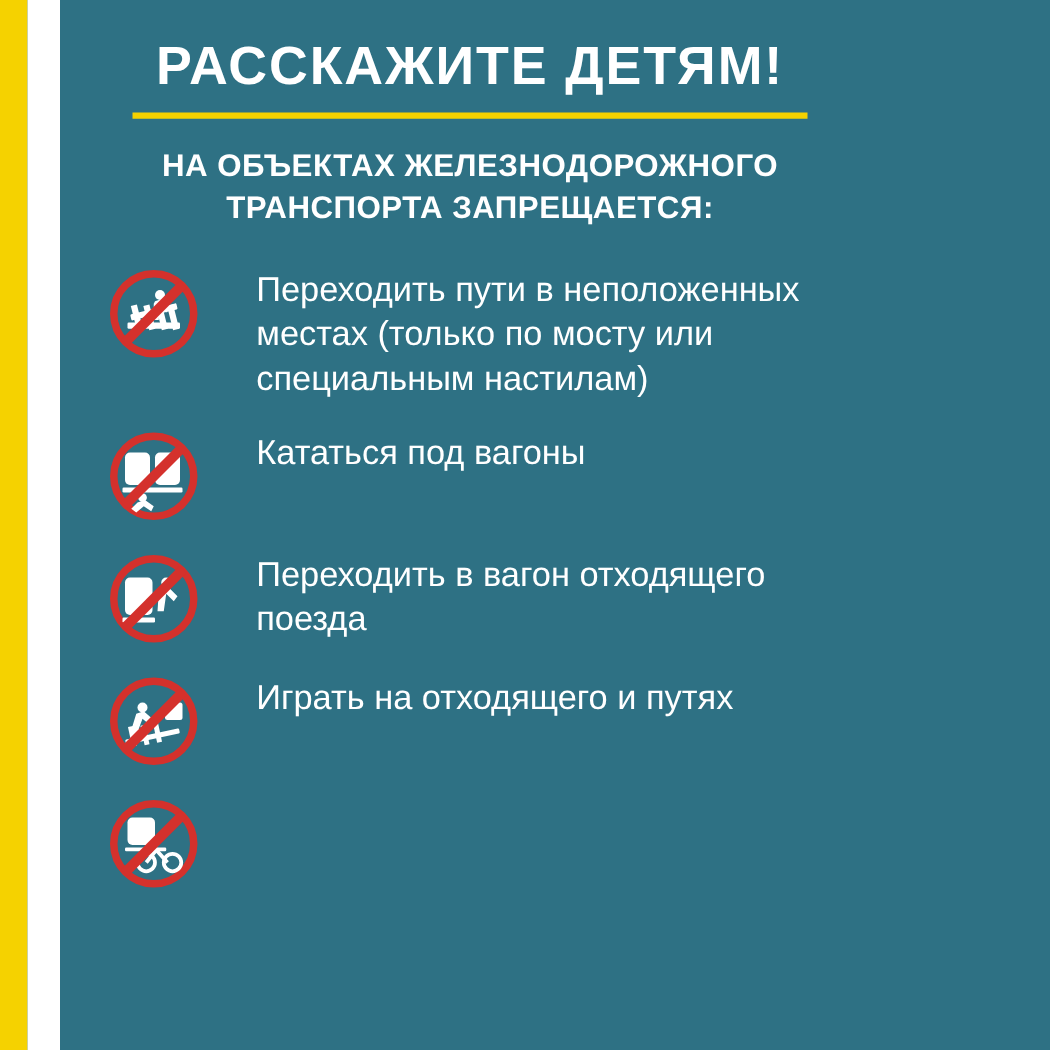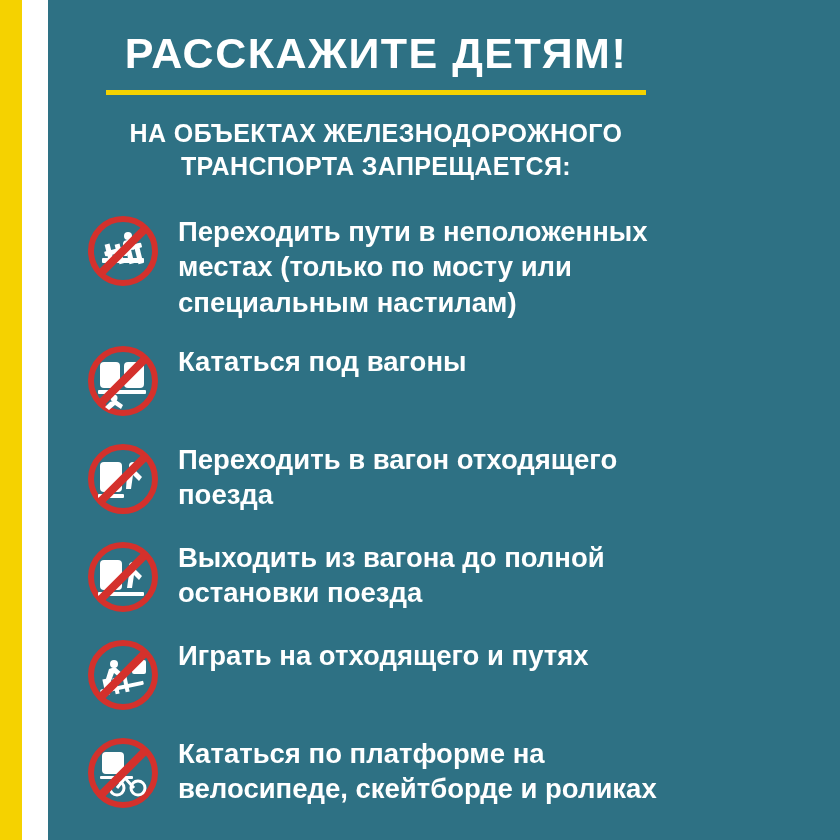--- a/index.html
+++ b/index.html
@@ -81,23 +81,24 @@
   .rule .icon-wrap {
     flex: 0 0 110px;
     display: flex;
     justify-content: center;
     padding-top: 2px;
   }
   .rule .text {
     color: #ffffff;
     font-size: 27.5px;
     line-height: 1.28;
-    font-weight: 700;
+    font-weight: 400;
     padding-top: 2px;
     max-width: 600px;
+    margin-left: 27px;
   }
   
   .sign {
     position: relative;
     width: 74px;
     height: 74px;
   }
   .sign svg {
     display: block;
   }
@@ -172,39 +173,20 @@
                 <circle cx="47" cy="24" r="4"></circle>
                 <path d="M42 29 l6 -2 l8 8 l-3 4 l-6 -6 l-2 14 l-5 0 l1 -15 z"></path>
               </g>
               <rect x="33" y="4" width="8" height="66" fill="#d4312c" transform="rotate(45 37 37)"></rect>
             </svg>
           </span>
         </div>
         <div class="text">Переходить в вагон отходящего поезда</div>
       </div>
 
-      <div class="rule">
-        <div class="icon-wrap">
-          <span class="sign">
-            <svg width="74" height="74" viewBox="0 0 74 74">
-              <circle cx="37" cy="37" r="32" fill="none" stroke="#d4312c" stroke-width="6"></circle>
-              <g fill="#ffffff">
-                <rect x="14" y="20" width="22" height="30" rx="4"></rect>
-                <rect x="17" y="24" width="7" height="9"></rect>
-                <rect x="27" y="24" width="7" height="9"></rect>
-                <rect x="12" y="52" width="46" height="4" rx="1"></rect>
-                <circle cx="47" cy="26" r="4"></circle>
-                <path d="M43 31 l6 -2 l7 7 l-3 4 l-5 -5 l-2 13 l-5 0 l2 -14 z"></path>
-              </g>
-              <rect x="33" y="4" width="8" height="66" fill="#d4312c" transform="rotate(45 37 37)"></rect>
-            </svg>
-          </span>
-        </div>
-        <div class="text">Выходить из вагона до полной остановки поезда</div>
-      </div>
 
       <div class="rule">
         <div class="icon-wrap">
           <span class="sign">
             <svg width="74" height="74" viewBox="0 0 74 74">
               <circle cx="37" cy="37" r="32" fill="none" stroke="#d4312c" stroke-width="6"></circle>
               <g fill="#ffffff">
                 <rect x="14" y="47" width="44" height="4" rx="1" transform="rotate(-12 37 49)"></rect>
                 <rect x="18" y="41" width="4" height="16" transform="rotate(-12 20 49)"></rect>
                 <rect x="28" y="40" width="4" height="16" transform="rotate(-12 30 48)"></rect>
@@ -232,18 +214,17 @@
                 <rect x="14" y="40" width="26" height="3" rx="1"></rect>
                 <circle cx="31" cy="52" r="7" fill="none" stroke="#ffffff" stroke-width="3"></circle>
                 <circle cx="52" cy="52" r="7" fill="none" stroke="#ffffff" stroke-width="3"></circle>
                 <path d="M31 52 l8 -10 l9 10" fill="none" stroke="#ffffff" stroke-width="3"></path>
                 <rect x="37" y="40" width="10" height="3" rx="1"></rect>
               </g>
               <rect x="33" y="4" width="8" height="66" fill="#d4312c" transform="rotate(45 37 37)"></rect>
             </svg>
           </span>
         </div>
-        <div class="text">Кататься по платформе на велосипеде, скейтборде и роликах</div>
       </div>
 
     </div>
   </div>
 </div>
 
 </body></html>

